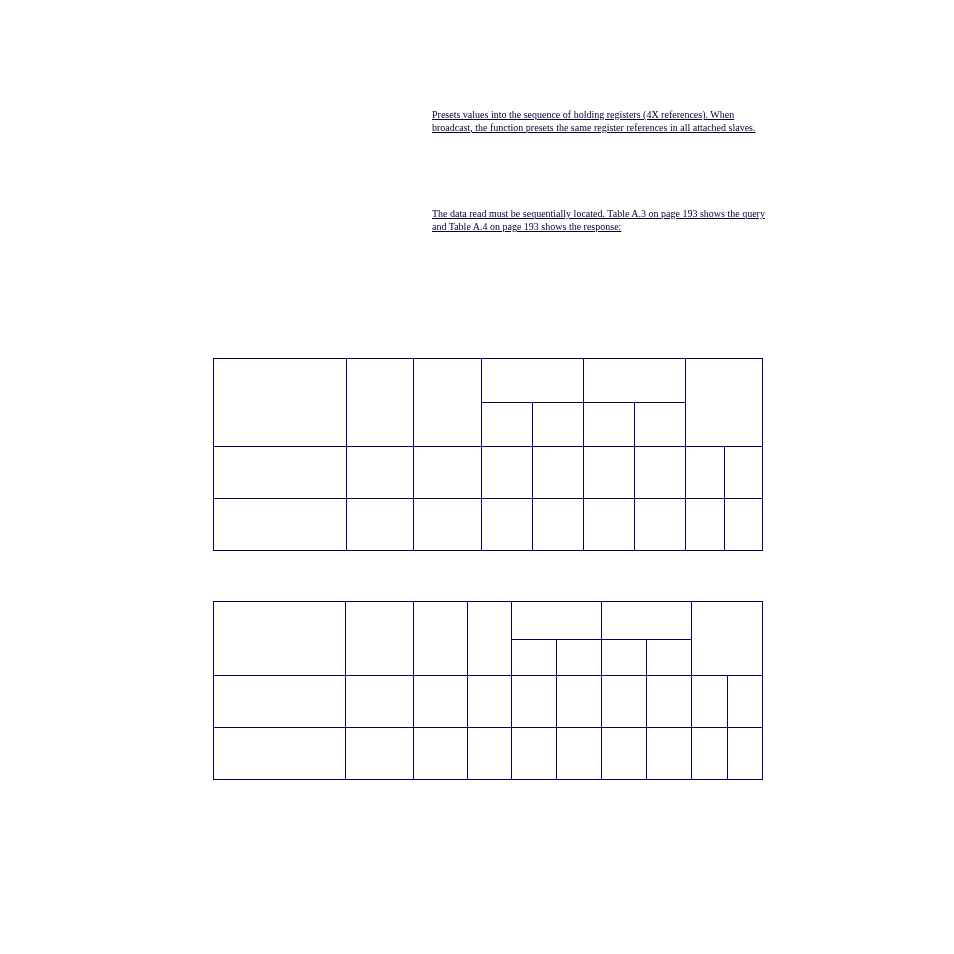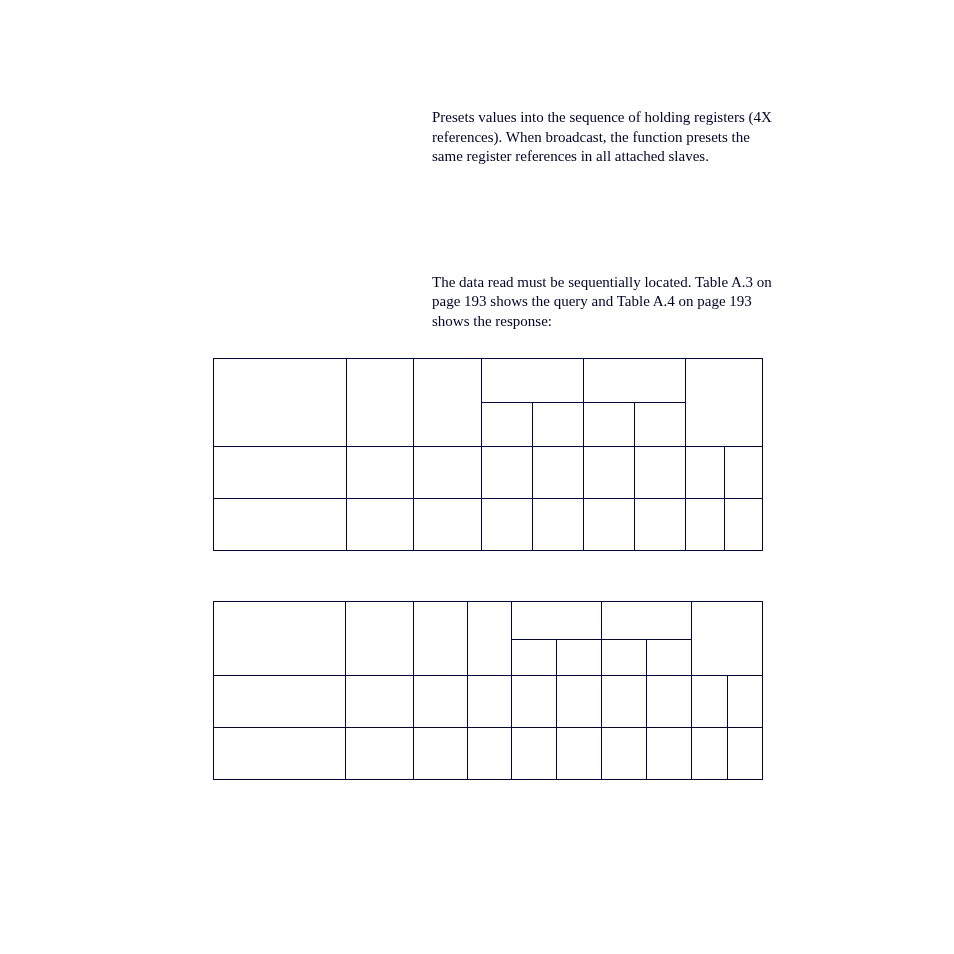--- a/index.html
+++ b/index.html
@@ -10,25 +10,26 @@
     color: #000033;
     width: 954px;
     height: 954px;
     position: relative;
   }
   .content {
     position: absolute;
     left: 432px;
     top: 108px;
     width: 340px;
-    font-size: 15px;
+    font-size: 10px;
     line-height: 1.3;
+    text-decoration: underline;
   }
   .para2 {
-    margin-top: 106px;
+    margin-top: 73px;
   }
   .table {
     position: absolute;
     border-collapse: collapse;
   }
   .table td {
     border: 1px solid #000066;
     padding: 0;
   }
   

